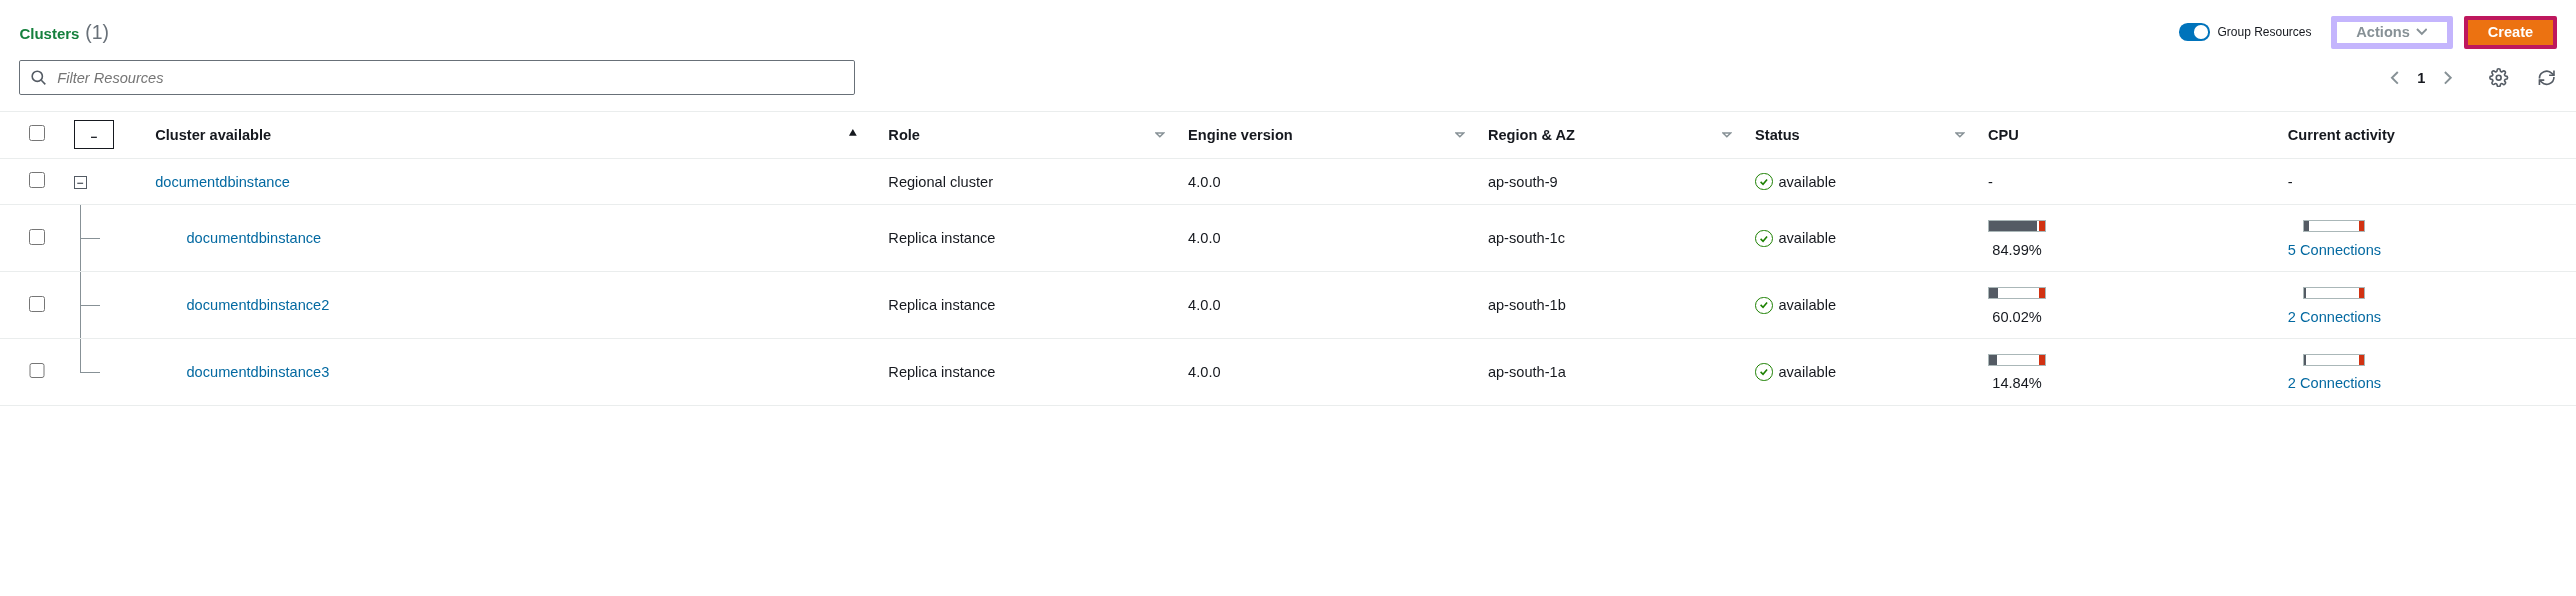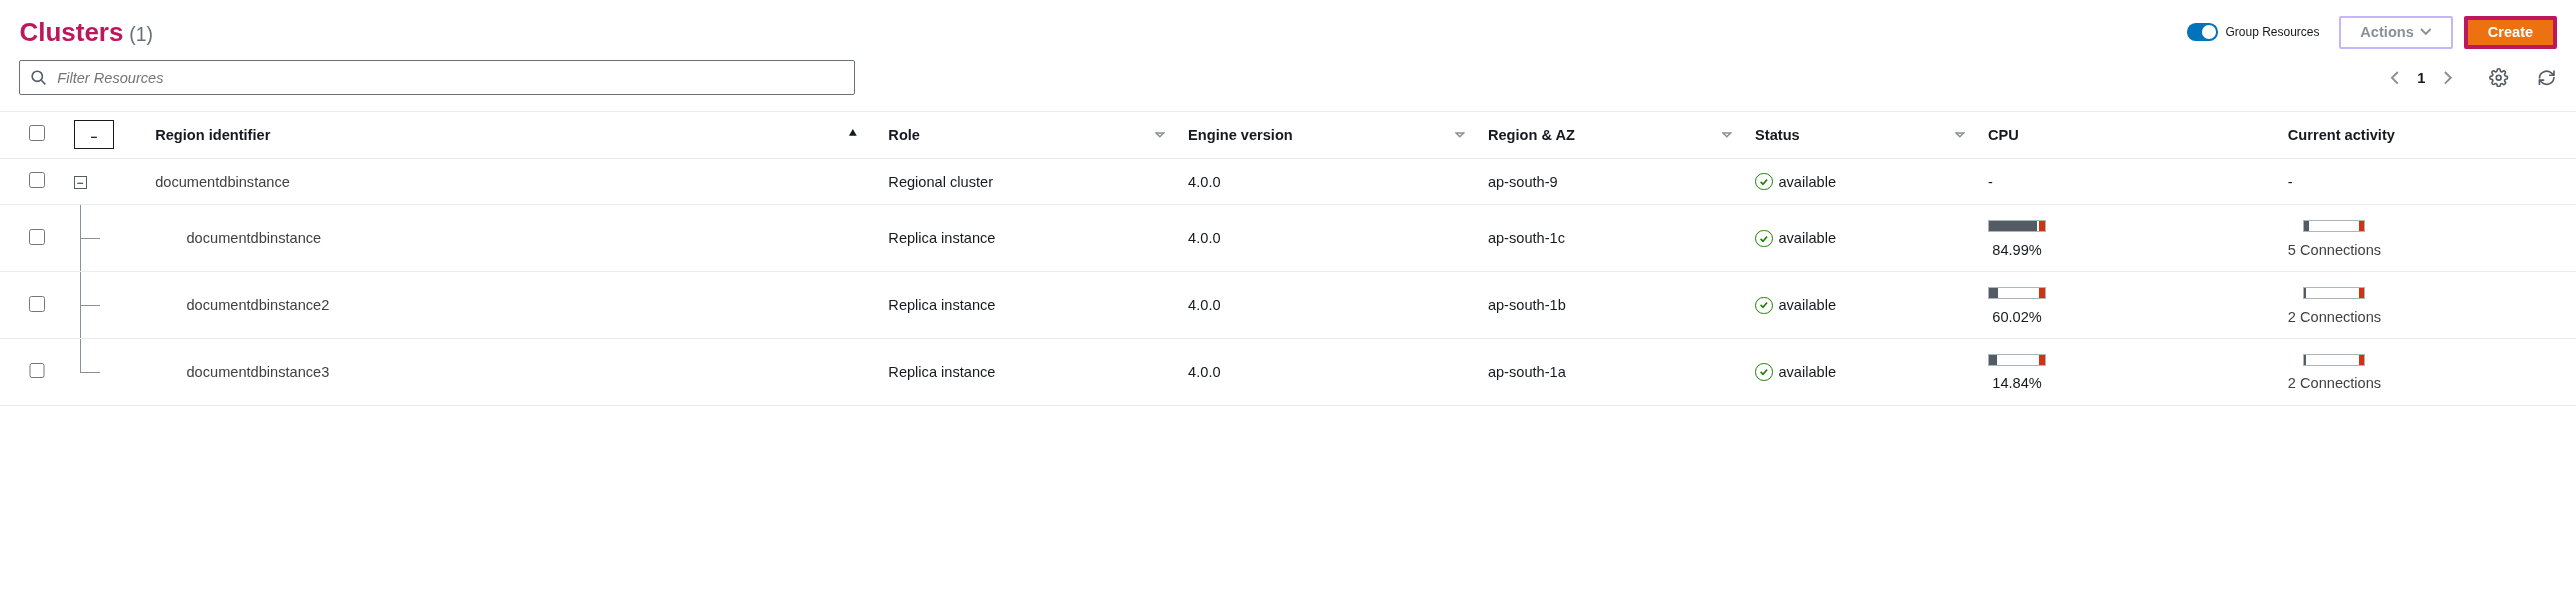--- a/index.html
+++ b/index.html
@@ -15,23 +15,23 @@
     align-items: center;
     padding: 15.6px 19.4px 11.7px 19.4px;
   }
   .title-wrap {
     display: flex;
     align-items: baseline;
     gap: 5.8px;
     flex: 1;
   }
   .title {
-    font-size: 26px;
+    font-size: 15px;
     font-weight: 700;
-    color: #be185d;
+    color: #15803d;
   }
   .title-count {
     font-size: 19.4px;
     font-weight: 400;
     color: #687078;
   }
   .toggle-wrap {
     display: flex;
     align-items: center;
     gap: 7.8px;
@@ -62,21 +62,21 @@
     gap: 5.8px;
     padding: 5.8px 19.4px;
     border-radius: 1.9px;
     font-size: 14.6px;
     font-weight: 700;
     cursor: pointer;
     border: 1px solid transparent;
     height: 33px;
   }
   .btn-actions {
-    border: 2px solid #c4b5fd;
+    border: 6px solid #c4b5fd;
     background: #fff;
     color: #879196;
     margin-right: 11.7px;
   }
   .btn-actions svg { stroke: #879196; }
   .btn-create {
     background: #ec7211;
     color: #fff;
     border: 4px solid #be185d;
   }
@@ -185,21 +185,21 @@
   .tree-line-h {
     position: absolute;
     left: 6.8px;
     top: 50%;
     height: 1px;
     width: 19.4px;
     background: #879196;
   }
   .id-cell { width: 428px; }
   .id-cell.child { padding-left: 43px; }
-  .link { color: #404040; cursor: pointer; }
+  .link { color: #0369a1; cursor: pointer; }
   .status-cell { display: flex; align-items: center; gap: 5.8px; }
   .status-ok {
     width: 17.5px; height: 17.5px;
     border: 1.9px solid #1d8102;
     border-radius: 50%;
     display: inline-flex;
     align-items: center;
     justify-content: center;
     color: #1d8102;
   }
@@ -297,21 +297,21 @@
         </svg>
     </span>
   </div>
 
   <table>
     <thead>
       <tr>
         <th class="checkbox-cell"><input type="checkbox" style=""></th>
         <th class="tree-cell"><span class="collapse-box header">−</span></th>
         <th class="sortable id-cell">
-          <span>Region identifier</span>
+          <span>Cluster available</span>
           <span class="sort-ind" style="position:absolute; right:17.5px;">
             <svg width="11.7" height="11.7" viewBox="0 0 12 12" fill="#16191f">
                 <path d="M6 2 L10 9 L2 9 Z"></path>
               </svg>
           </span>
         </th>
         <th class="sortable col-role">
           <span>Role</span>
           <span class="col-sort-caret"><svg width="9.7" height="9.7" viewBox="0 0 10 10" fill="none" stroke="currentColor" stroke-width="1.5">
                 <path d="M1 3 L5 7 L9 3 Z" fill="none"></path>

